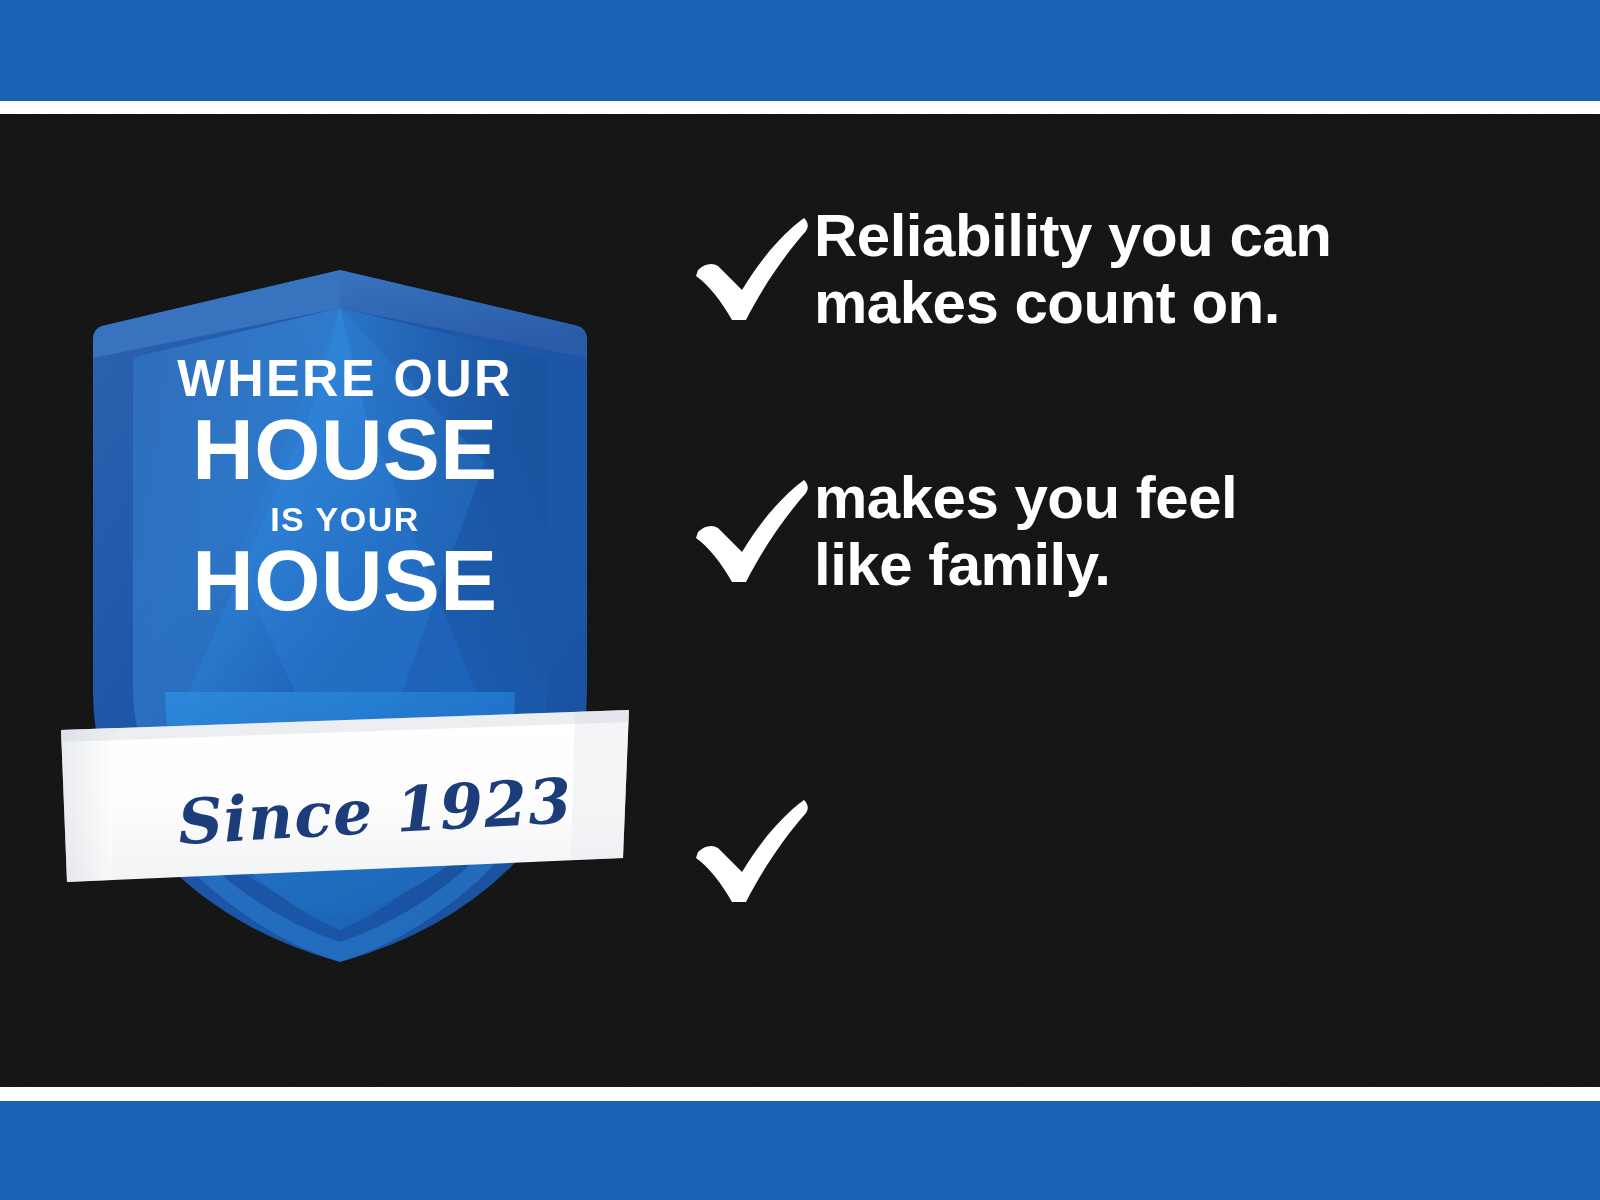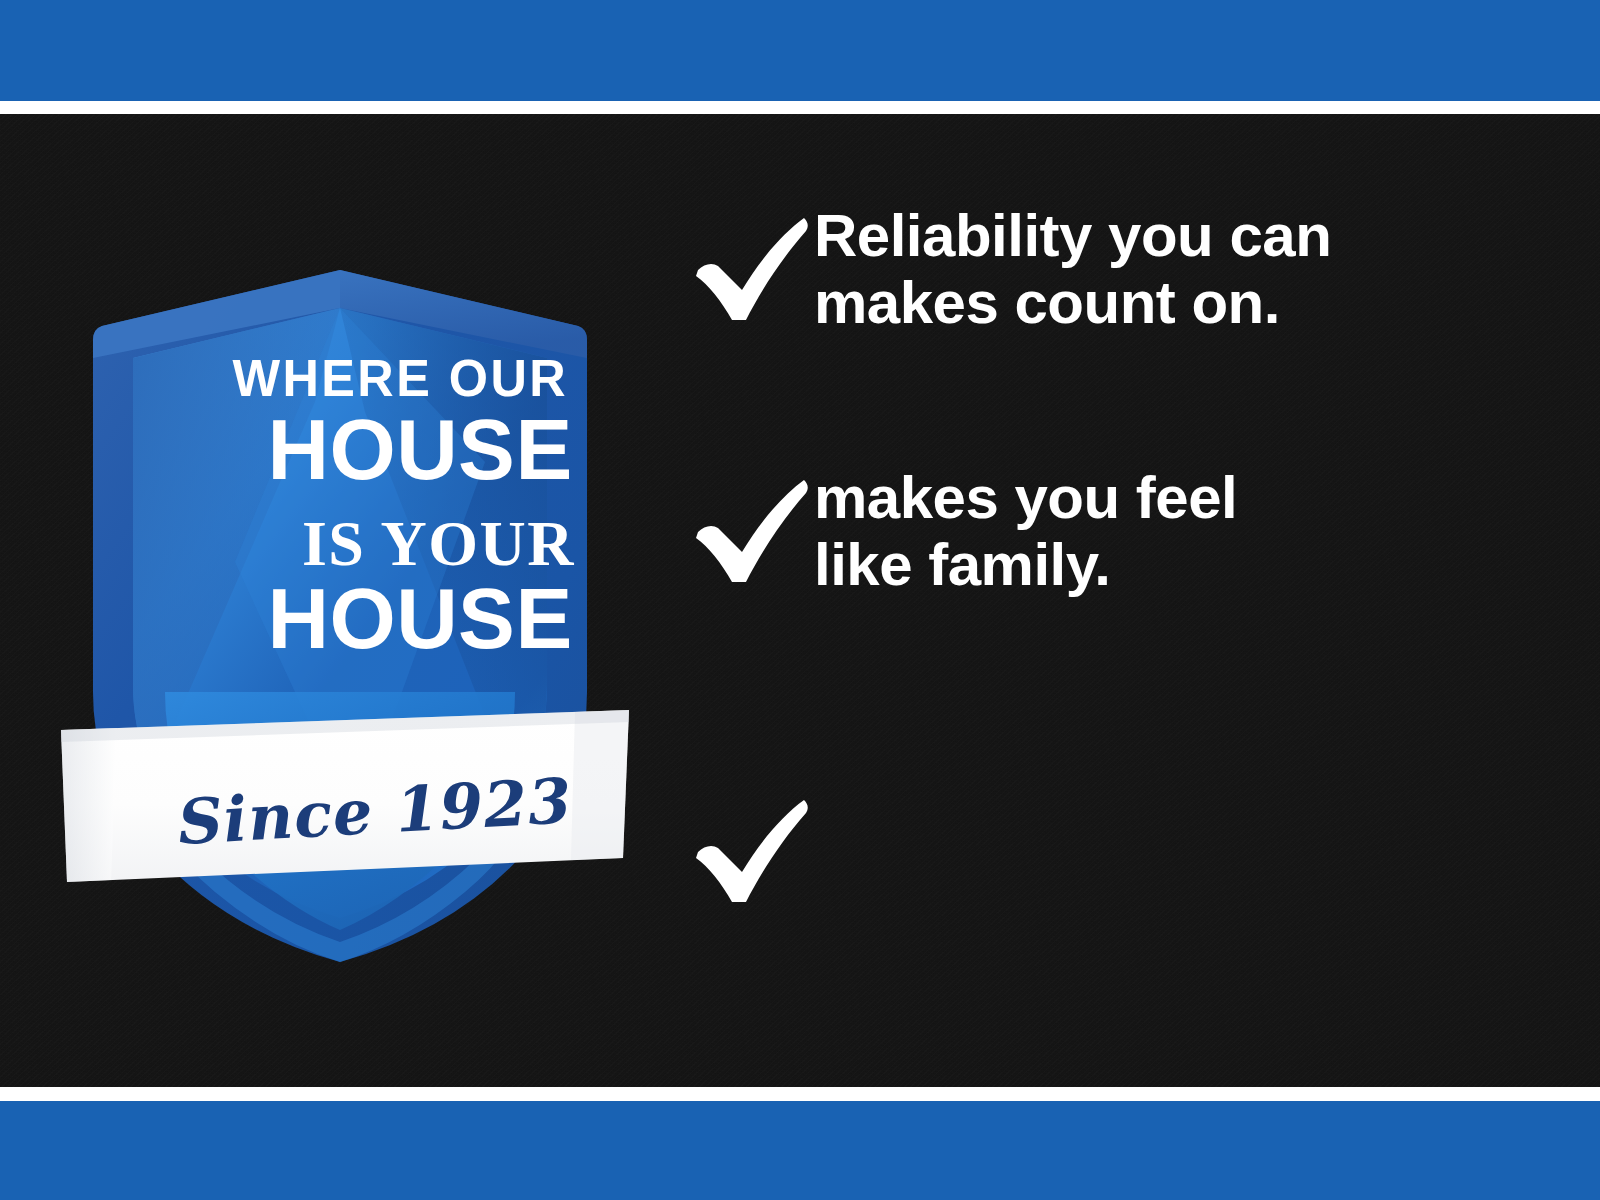--- a/index.html
+++ b/index.html
@@ -145,32 +145,32 @@
     transform: rotate(-3.2deg);
     white-space: nowrap;
   }
 
   
   .badge-lockup {
     position: absolute;
     left: 60px;
     top: 92px;
     width: 460px;
-    text-align: right;
+    text-align: center;
     color: #ffffff;
   }
   .bl-line {
     font-family: "Liberation Sans", sans-serif;
     font-weight: bold;
     line-height: 0.94;
     white-space: nowrap;
   }
   .bl-where  { font-size: 52px; letter-spacing: 2.5px; transform: scaleX(0.97); }
   .bl-house1 { font-size: 86px; letter-spacing: 0.5px; margin-top: 6px; transform: scaleX(0.99); }
-  .bl-isyour { font-size: 64px; letter-spacing: 1.5px; margin-top: 24px; font-family: Liberation Serif, serif; }
+  .bl-isyour { font-size: 34px; letter-spacing: 1.5px; margin-top: 14px; }
   .bl-house2 { font-size: 86px; letter-spacing: 0.5px; margin-top: 4px; transform: scaleX(0.99); }
 
   
   .bullets {
     position: absolute;
     left: 670px;
     top: 86px;
     width: 900px;
     height: 830px;
   }

